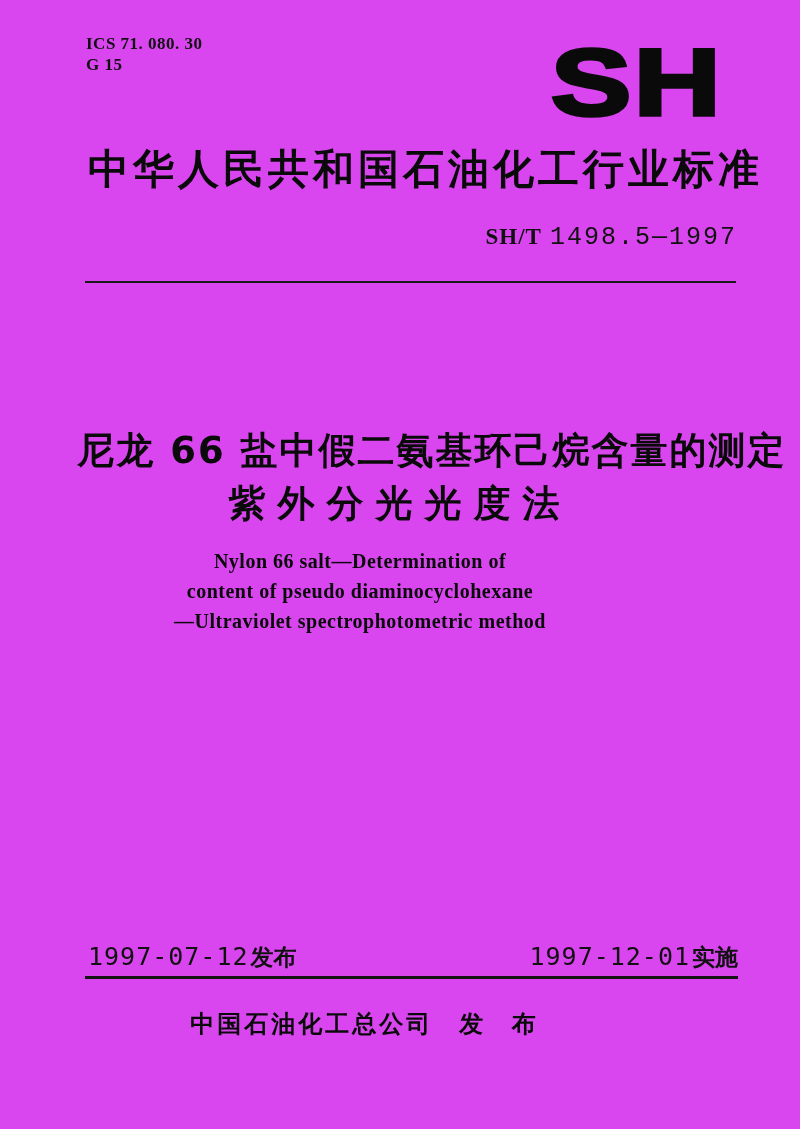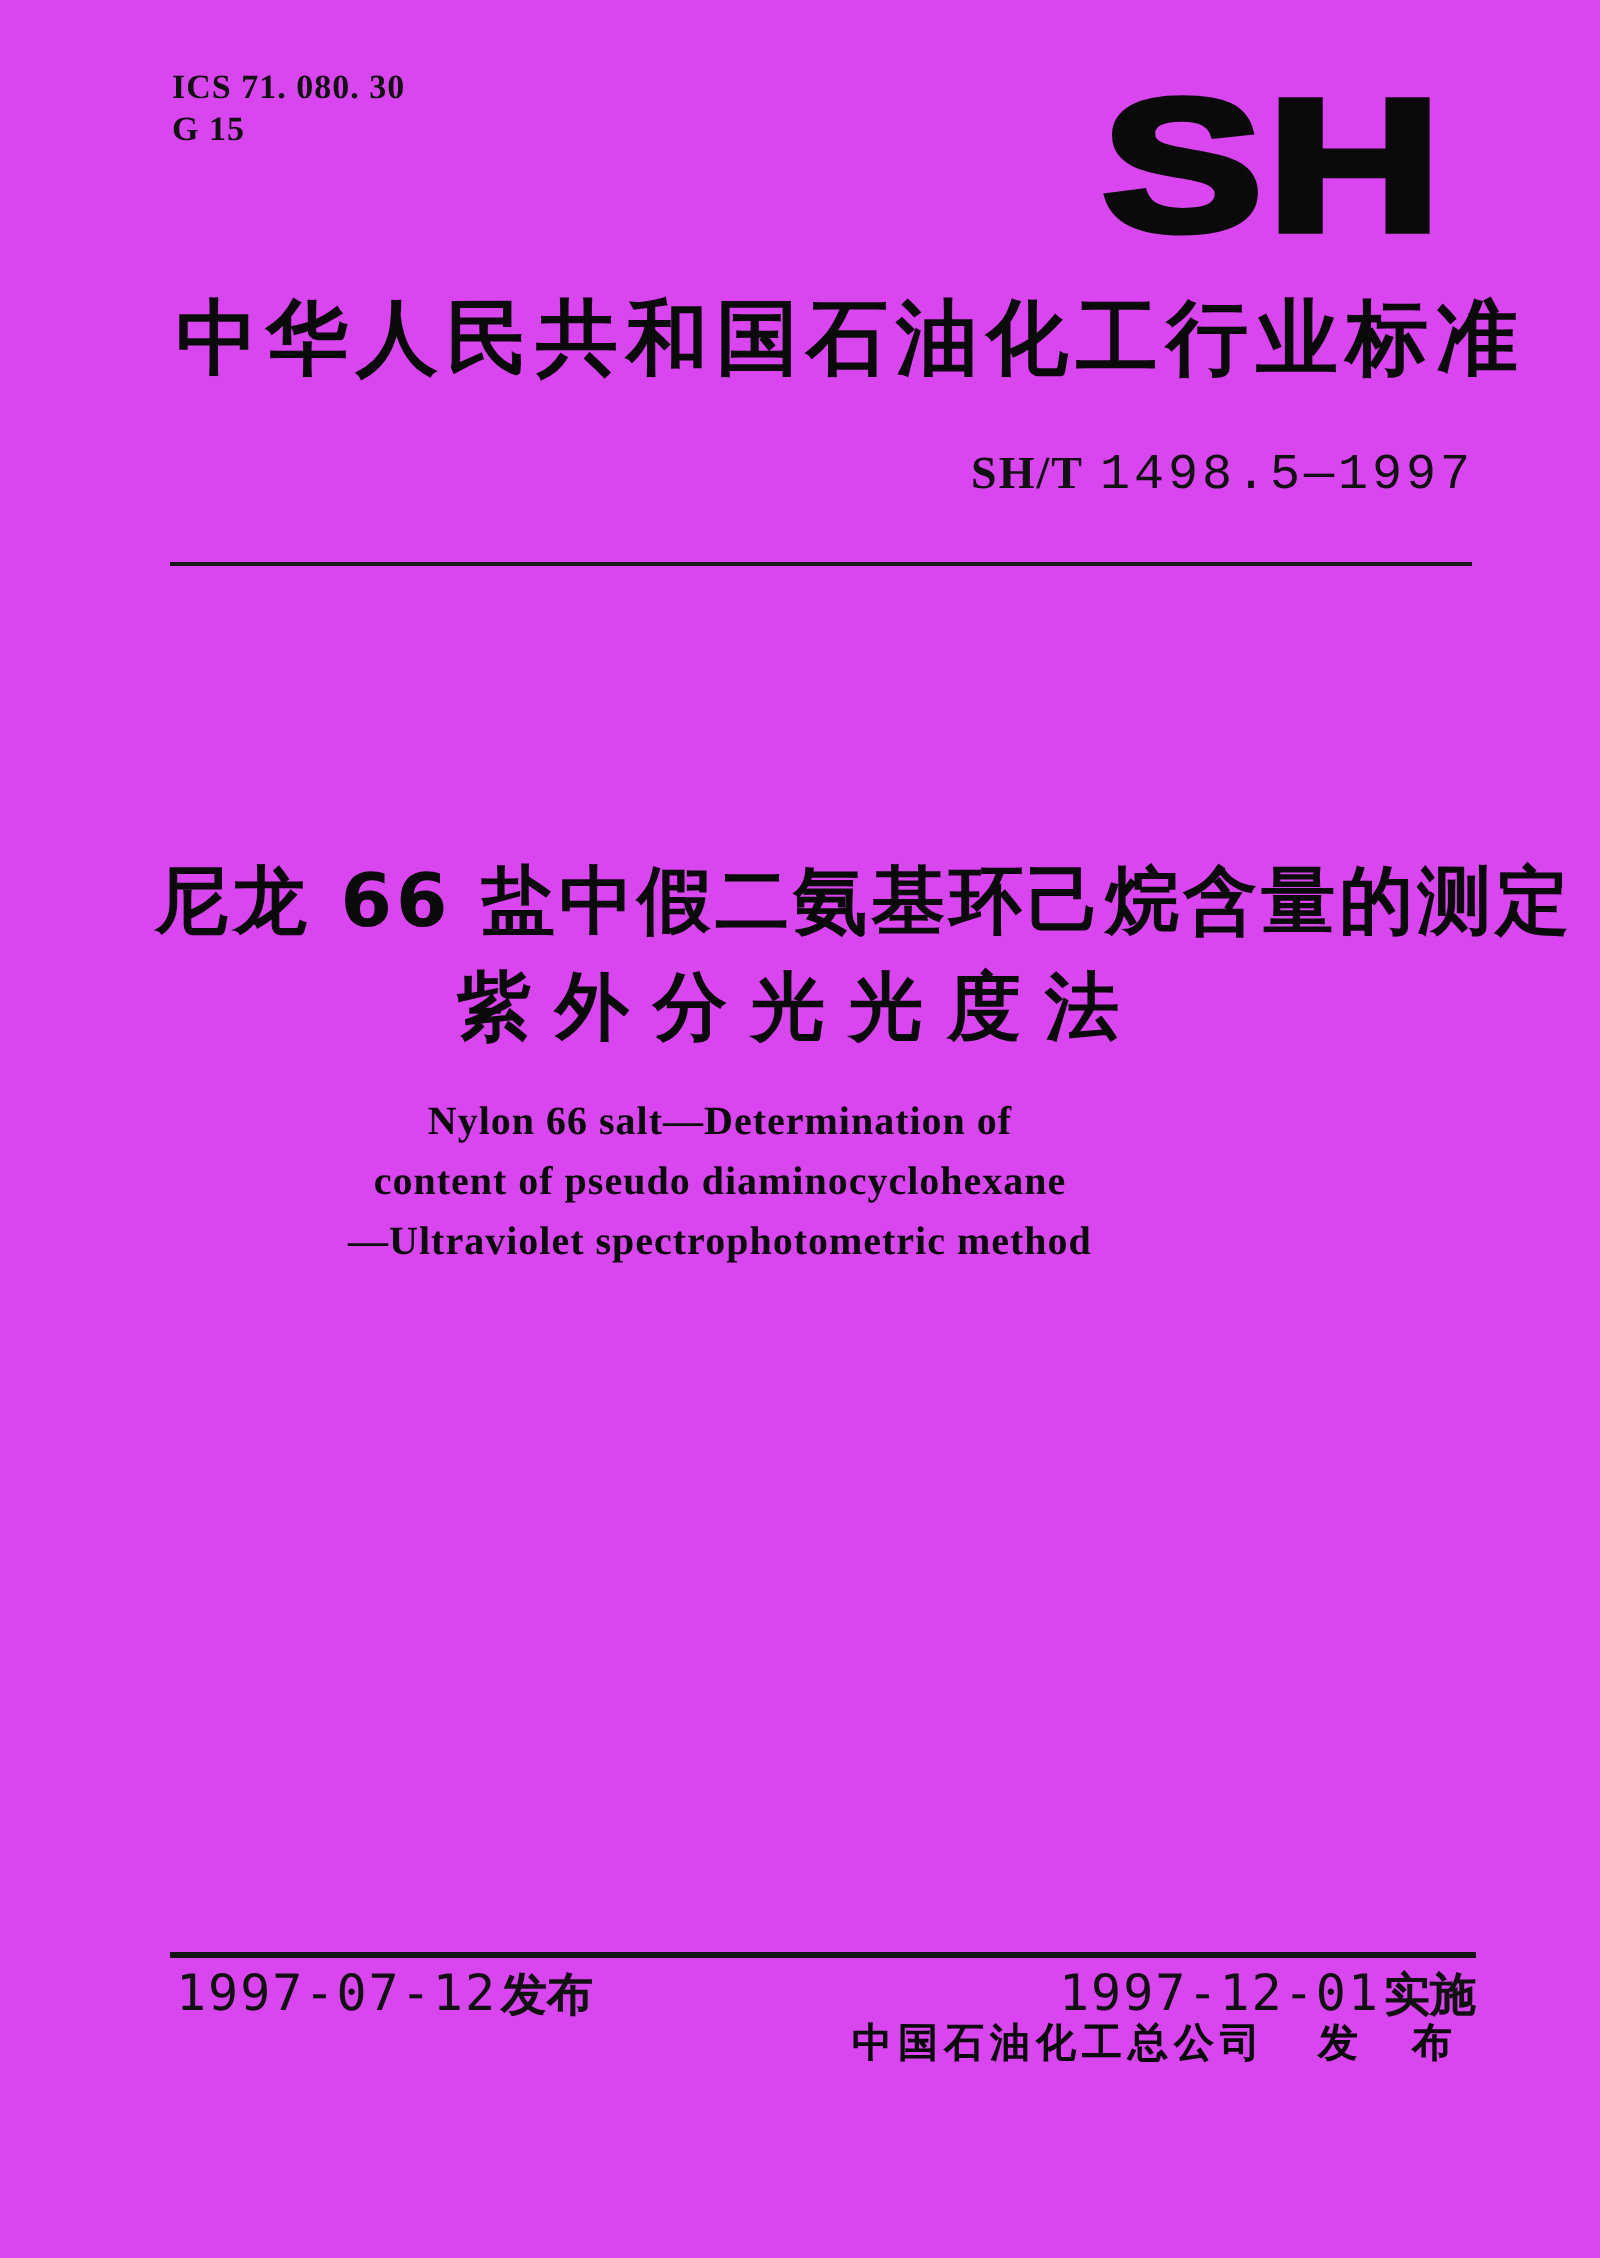--- a/index.html
+++ b/index.html
@@ -129,21 +129,20 @@
 
   
   .dates-row {
     position: absolute;
     left: 88px;
     top: 942px;
     width: 650px;
     display: flex;
     justify-content: space-between;
     align-items: baseline;
-    margin-top: 40px;
   }
   .date-item { white-space: nowrap; }
   .date-value {
     font-family: "DejaVu Sans Mono", monospace;
     font-size: 25px;
     letter-spacing: 1px;
   }
   .date-label {
     font-size: 23px;
     font-weight: bold;
@@ -158,22 +157,22 @@
     height: 3px;
     background: #141414;
   }
 
   
   .publisher-row {
     position: absolute;
     left: 0;
     top: 1008px;
     width: 736px;
-    text-align: right;
-    font-size: 20px;
+    text-align: center;
+    font-size: 24px;
     font-weight: bold;
     color: #0a0a0a;
     white-space: nowrap;
   }
   .publisher-name { letter-spacing: 3px; }
   .publish-label { letter-spacing: 10px; margin-left: 26px; }
 </style>
 </head>
 <body>
 

